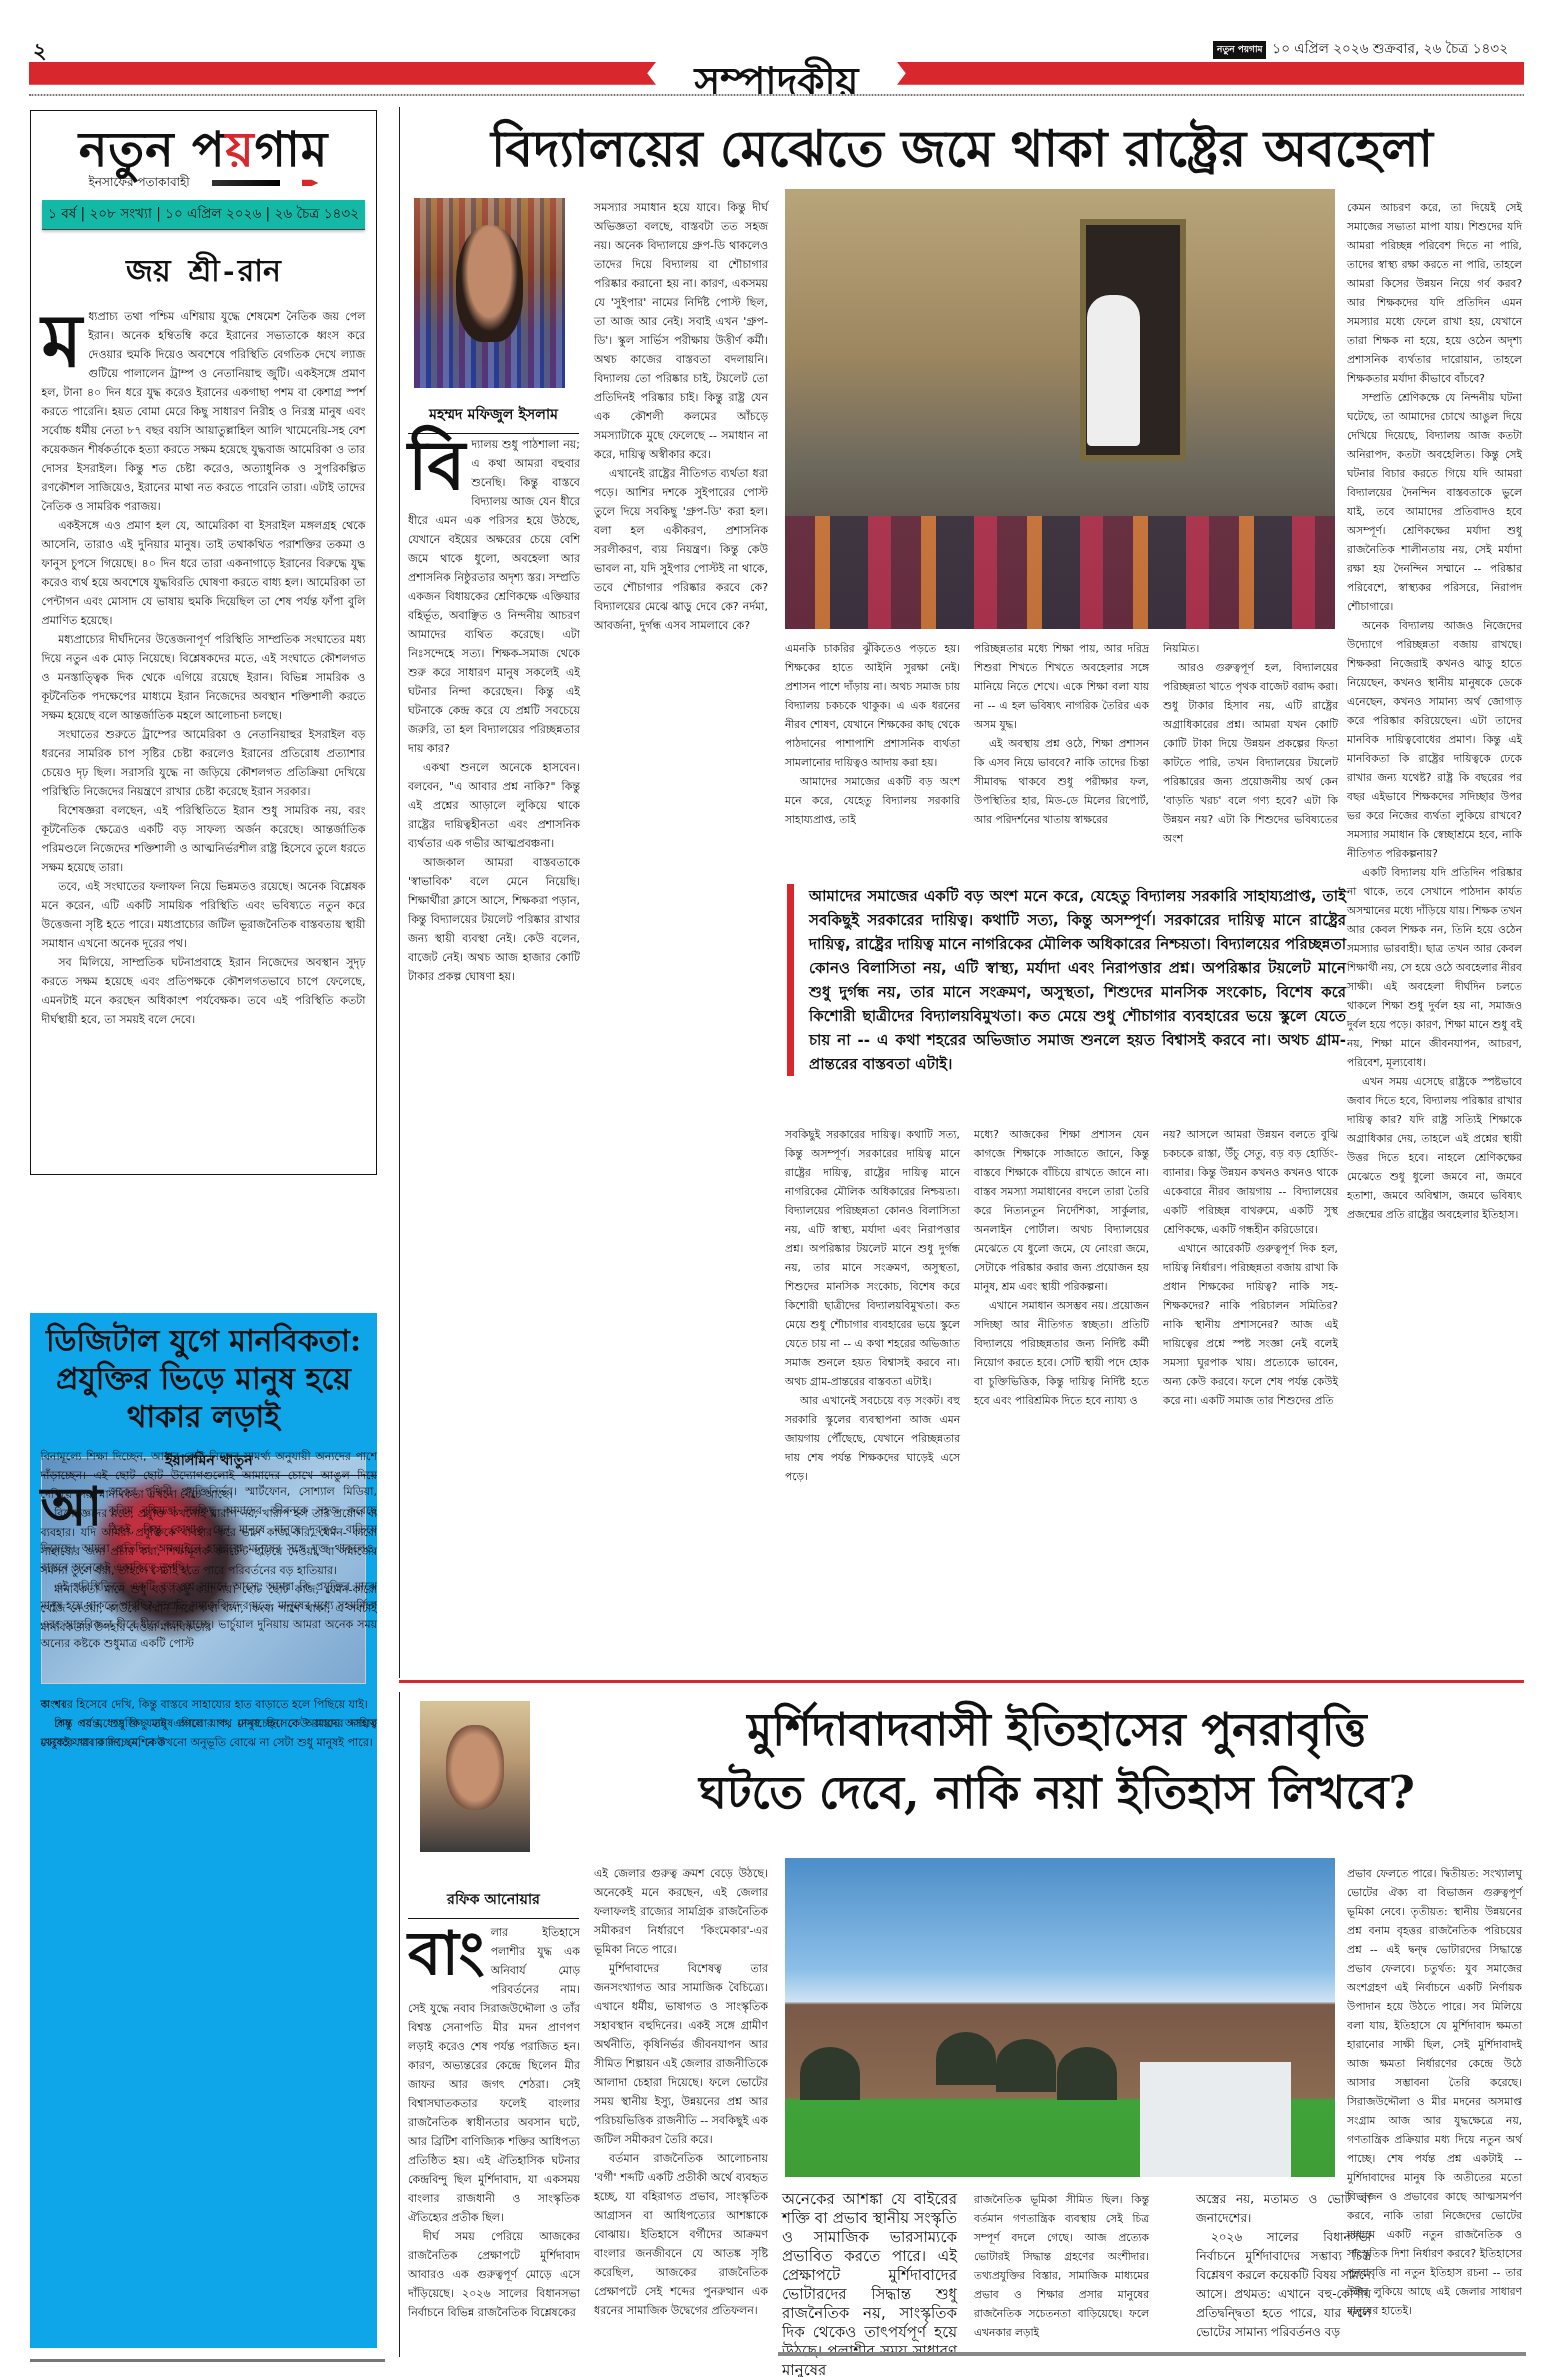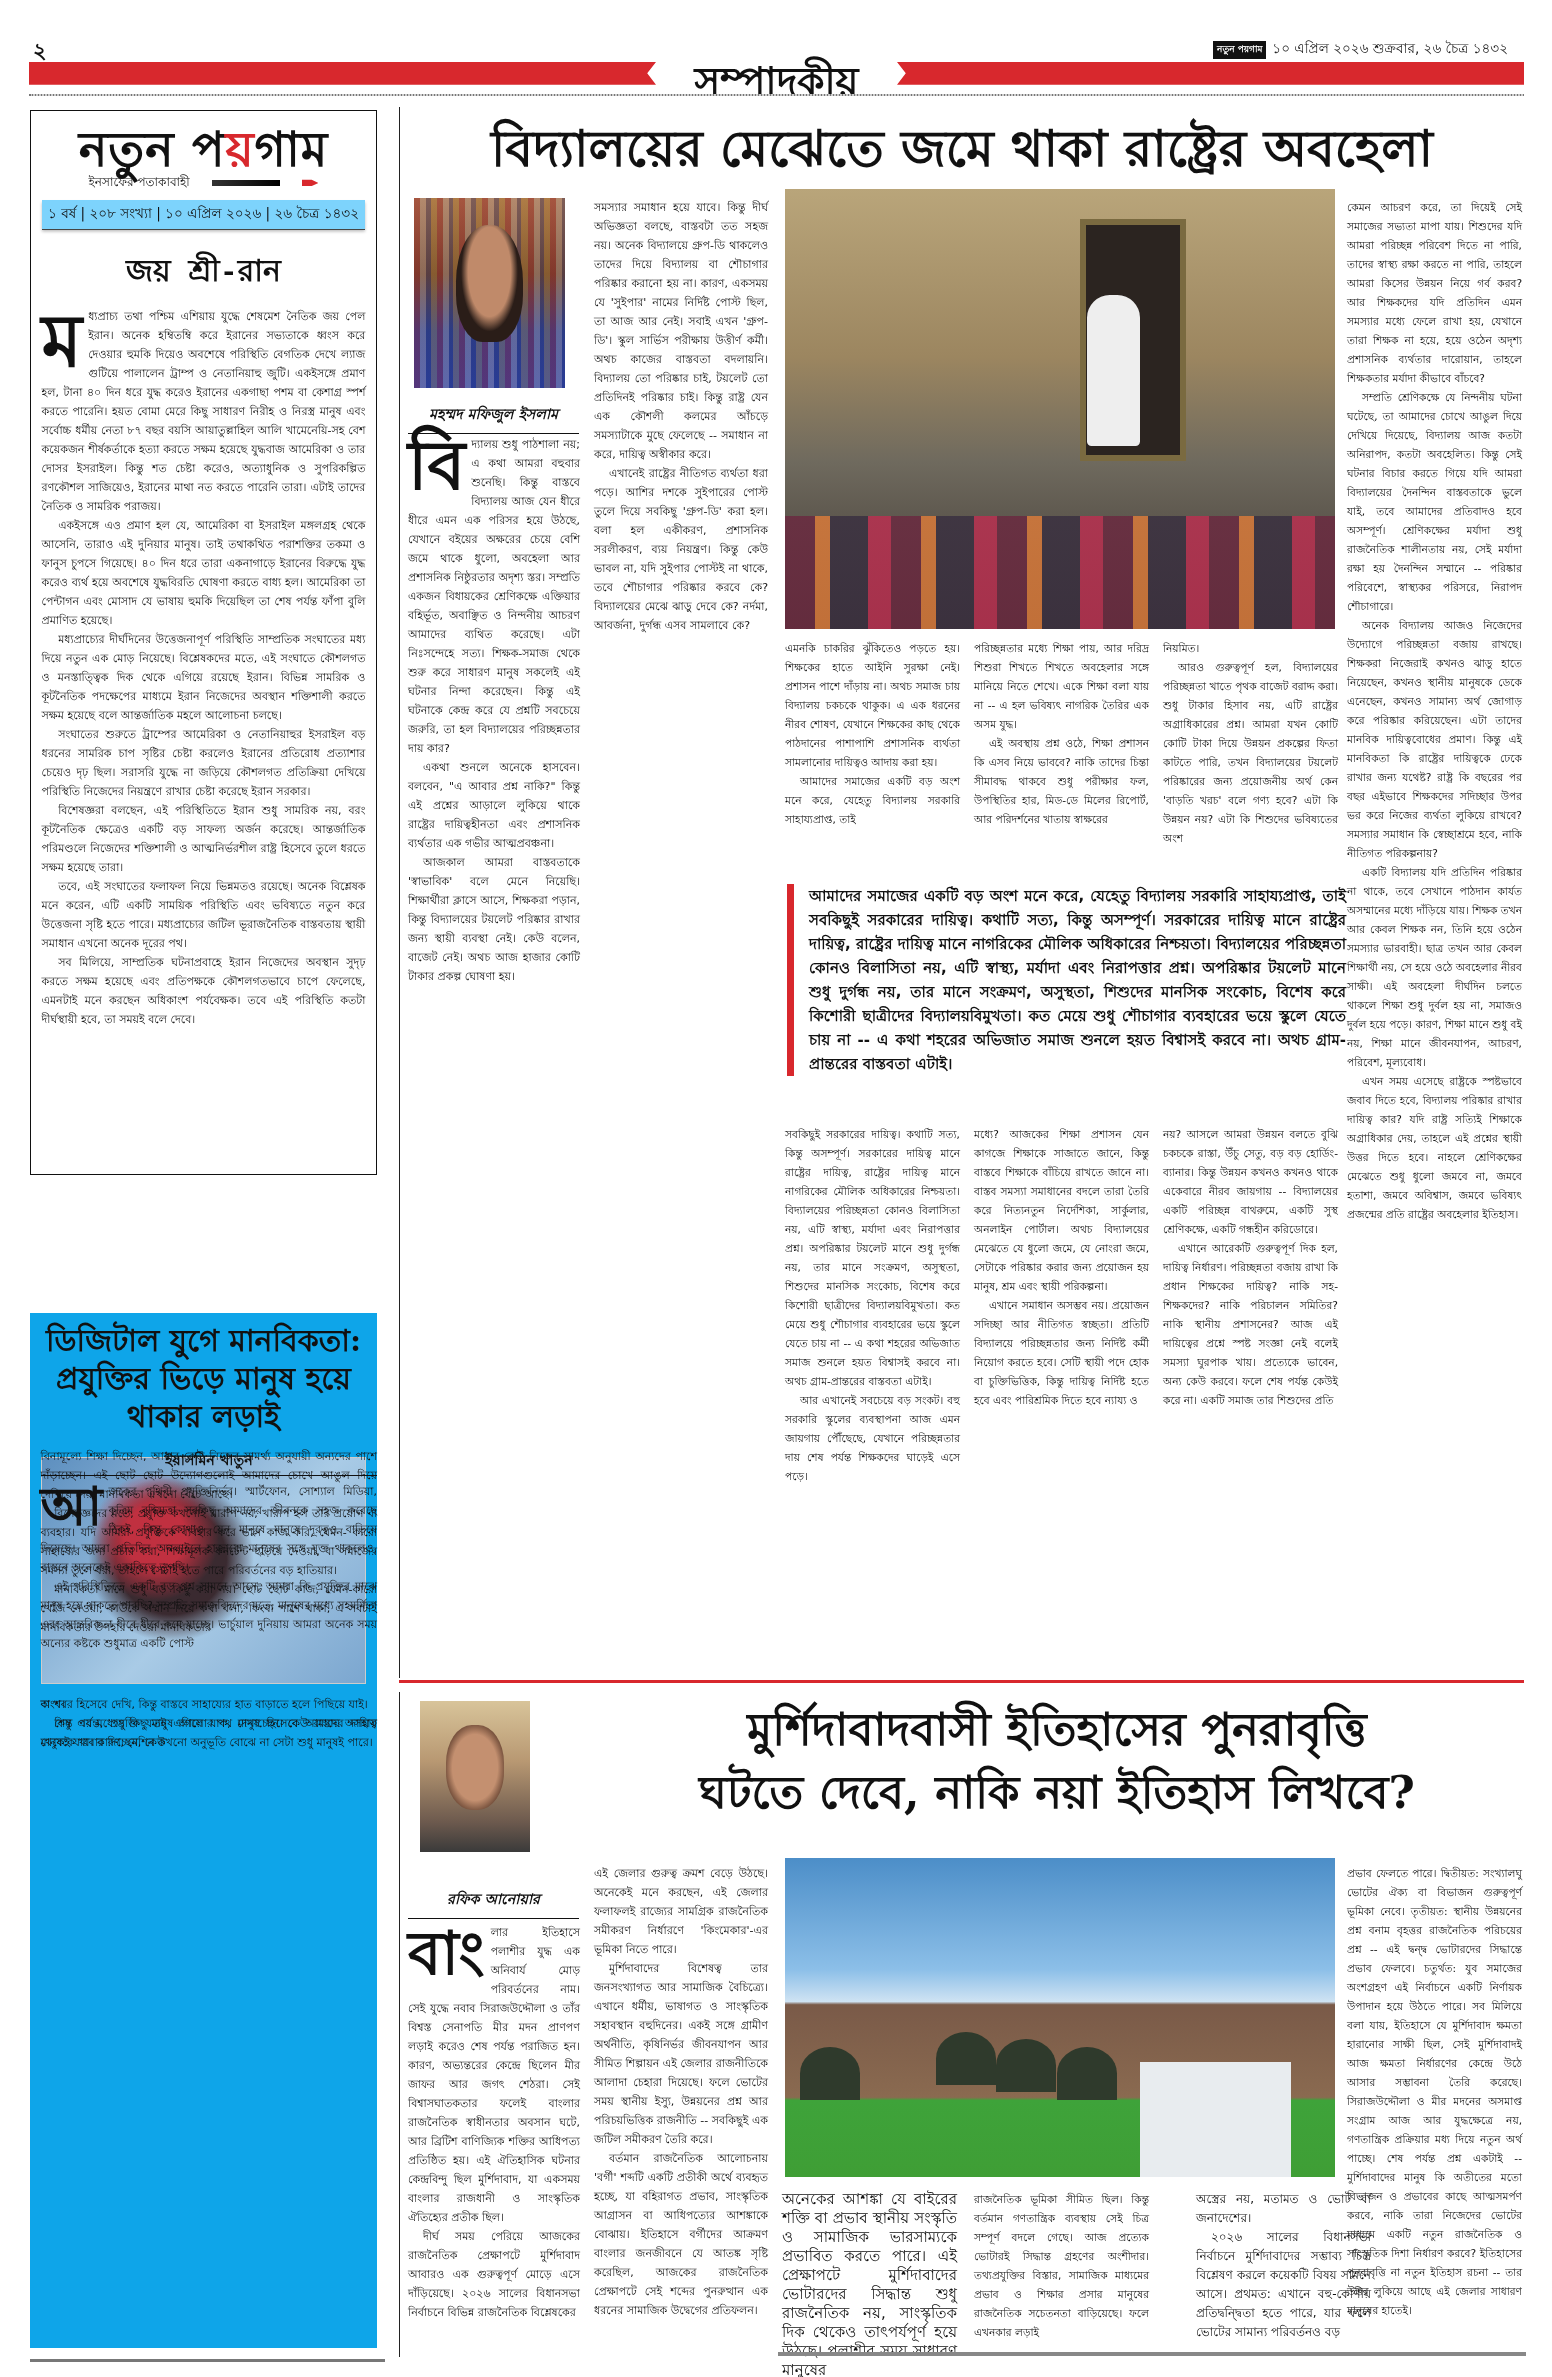--- a/index.html
+++ b/index.html
@@ -19,21 +19,21 @@
 
   
   .editorial { position: absolute; left: 30px; top: 110px; width: 347px; height: 1065px; border: 1.5px solid #111; padding: 7.6px 10.6px; }
   .masthead { text-align: center; margin-top: 4.5px; }
   .masthead .name { font-family: "DejaVu Serif", serif; font-size: 48px; font-weight: 900; letter-spacing: 0.8px; line-height: 1.1; }
   .masthead .name .dot { color: #d8282d; }
   .masthead .tagline-row { display: flex; align-items: center; justify-content: center; gap: 22px; margin-top: -3px; }
   .masthead .tagline { font-size: 12px; }
   .masthead .pen-bar { width: 68px; height: 6px; background: linear-gradient(90deg, #333, #000); }
   .masthead .pen-icon { width: 16.6px; height: 10.6px; background: #d8282d; clip-path: polygon(0 20%, 60% 20%, 100% 50%, 60% 80%, 0 80%); }
-  .issue-line { margin-top: 7.6px; background: #7dd3fc; border-bottom: 1.5px solid #444; text-align: center; font-size: 13.6px; padding: 3px 0; box-shadow: 0 2.3px 3px #bbb; }
+  .issue-line { margin-top: 7.6px; background: #14b8a6; border-bottom: 1.5px solid #444; text-align: center; font-size: 13.6px; padding: 3px 0; box-shadow: 0 2.3px 3px #bbb; }
   .ed-headline { text-align: center; font-size: 30px; font-weight: bold; margin: 16.6px 0 9px; font-family: Liberation Mono, monospace; }
   .ed-body { font-size: 11px; line-height: 19px; text-align: justify; }
   .ed-body p { text-indent: 16.6px; }
   .ed-body p.first { text-indent: 0; }
   .dropcap { float: left; font-family: "DejaVu Serif", serif; font-size: 73px; line-height: 63px; font-weight: bold; margin: 1.5px 6px 0 0; }
 
   
   .digital { position: absolute; left: 30px; top: 1313px; width: 347px; height: 1035px; background: #0ea5e9; padding: 9px 10.6px; }
   .digital .headline { text-align: center; font-size: 30px; font-weight: bold; line-height: 38px; font-family: "DejaVu Serif", serif; }
   .digital .cols { display: flex; gap: 12px; margin-top: 10.6px; }
@@ -45,21 +45,21 @@
   .rule-bottom { position: absolute; left: 30px; top: 2359px; width: 355px; height: 3px; background: #777; }
 
   
   .art1-head { position: absolute; left: 399px; top: 107px; width: 1125px; font-family: "DejaVu Serif", serif; font-size: 50px; font-weight: 900; line-height: 83px; text-align: center; border-left: 1.5px solid #111; }
   .col { position: absolute; font-size: 11px; line-height: 19px; text-align: justify; }
   .col p { text-indent: 15px; }
   .col p.noind { text-indent: 0; }
   .author-photo { position: absolute; background: linear-gradient(180deg, #a06a4a 0, #6a3e2c 40%, #2d3b8a 70%, #2a3ca0 100%); }
   .author-photo .shelf { position: absolute; inset: 0; background: repeating-linear-gradient(90deg, rgba(180,40,40,.55) 0 6px, rgba(230,220,200,.5) 6px 12px, rgba(40,60,120,.5) 12px 16.6px, rgba(220,180,60,.45) 16.6px 22.7px); opacity: .55; }
   .author-photo .face { position: absolute; left: 28%; top: 14%; width: 44%; height: 62%; border-radius: 48% 48% 40% 40%; background: radial-gradient(ellipse at 50% 40%, #c08a6a 0 45%, #2a1d18 60%); }
-  .byline-name { position: absolute; font-family: "DejaVu Serif", serif; font-size: 14.3px; font-weight: bold; text-align: center; border-bottom: 1.5px solid #111; padding-bottom: 6px; font-style: italic; }
+  .byline-name { position: absolute; font-family: "DejaVu Serif", serif; font-size: 14.3px; font-weight: bold; text-align: center; border-bottom: 1.5px solid #111; padding-bottom: 6px; }
   .bigdrop { float: left; font-family: "DejaVu Serif", serif; font-size: 68px; line-height: 60px; font-weight: bold; margin: 0 6px 0 0; }
   .school-photo { position: absolute; left: 785px; top: 189px; width: 550px; height: 440px; background: linear-gradient(180deg, #b9a57a 0, #9c8660 38%, #6f6a5e 62%, #3d3530 100%); overflow: hidden; }
   .school-photo .door { position: absolute; left: 295px; top: 30px; width: 106px; height: 242px; background: #2b2420; border: 6px solid #7a6a40; }
   .school-photo .tank { position: absolute; left: 302px; top: 106px; width: 53px; height: 151px; background: #eee; border-radius: 22.7px 22.7px 4.5px 4.5px; }
   .school-photo .kids { position: absolute; left: 0; right: 0; bottom: 0; height: 113px; background: repeating-linear-gradient(90deg, #6a2a40 0 30px, #d87a3a 30px 45px, #3a3040 45px 83px, #b83050 83px 106px); opacity: .85; }
   .pullquote { position: absolute; left: 787px; top: 884px; width: 559px; font-size: 15px; font-weight: bold; line-height: 24px; padding-left: 15px; border-left: 7.6px solid #d8282d; text-align: justify; }
   .divider-red { position: absolute; left: 399px; top: 1680px; width: 1125px; height: 3px; background: #d8282d; }
 
   
   .art2-head { position: absolute; left: 589px; top: 1698px; width: 936px; font-family: "DejaVu Serif", serif; font-size: 45px; font-weight: 900; line-height: 63px; text-align: center; }

